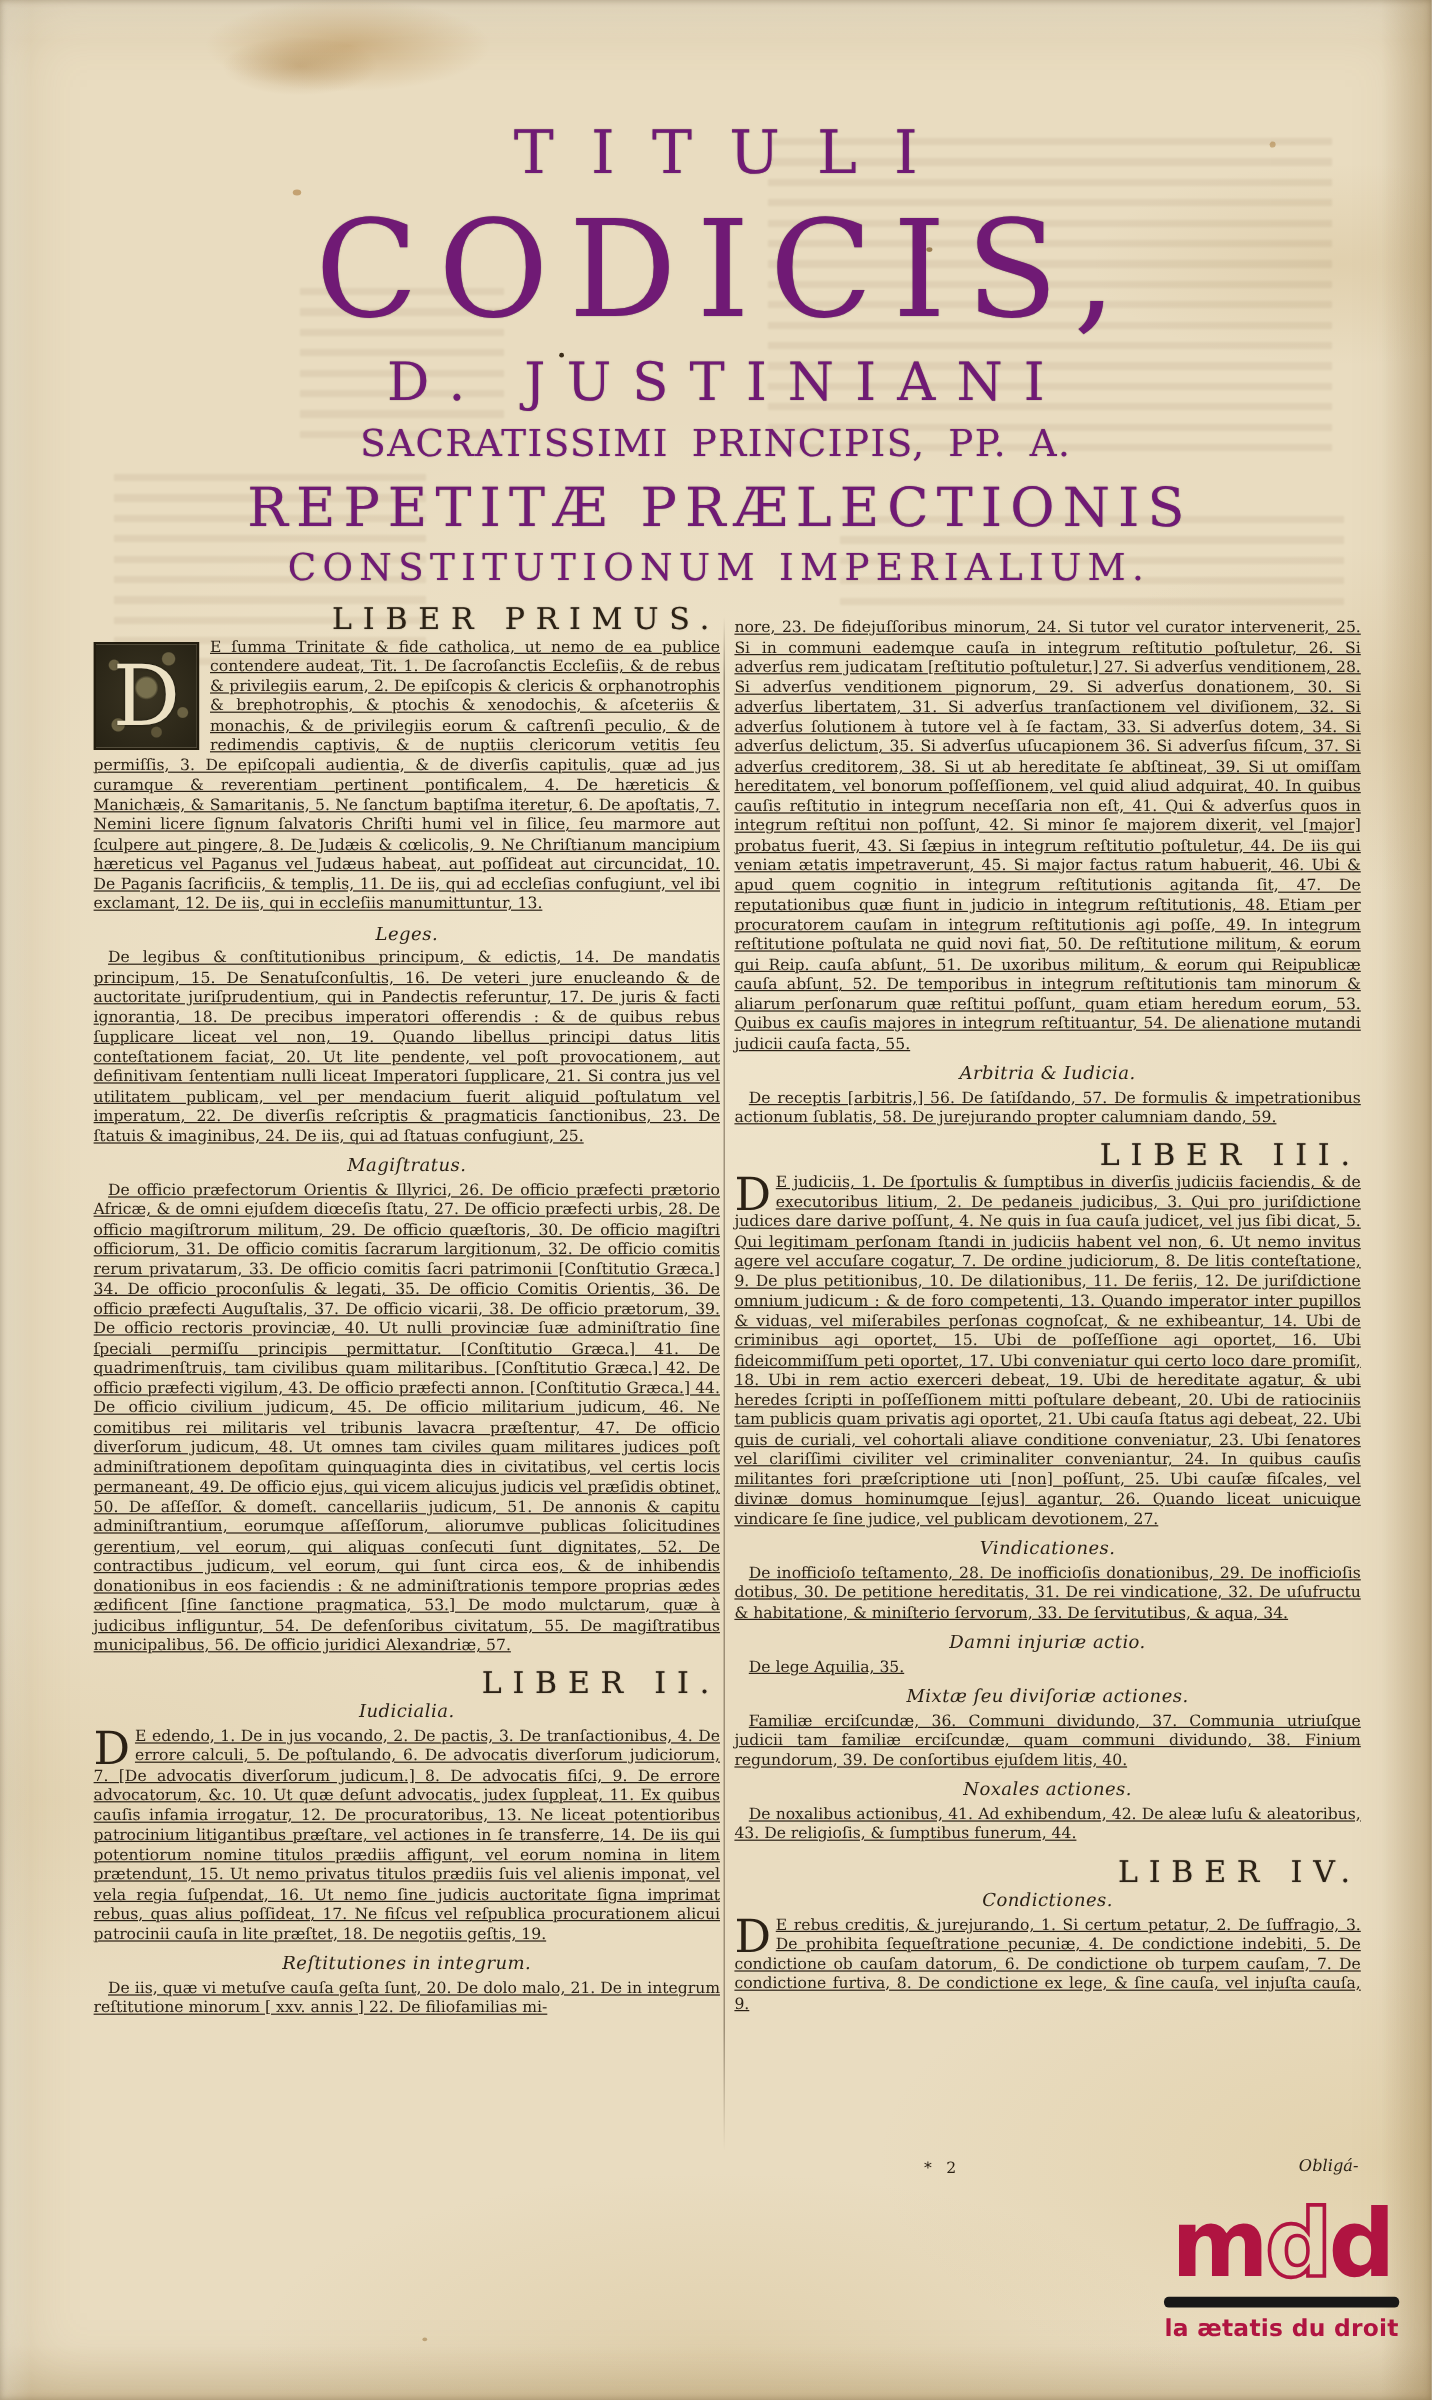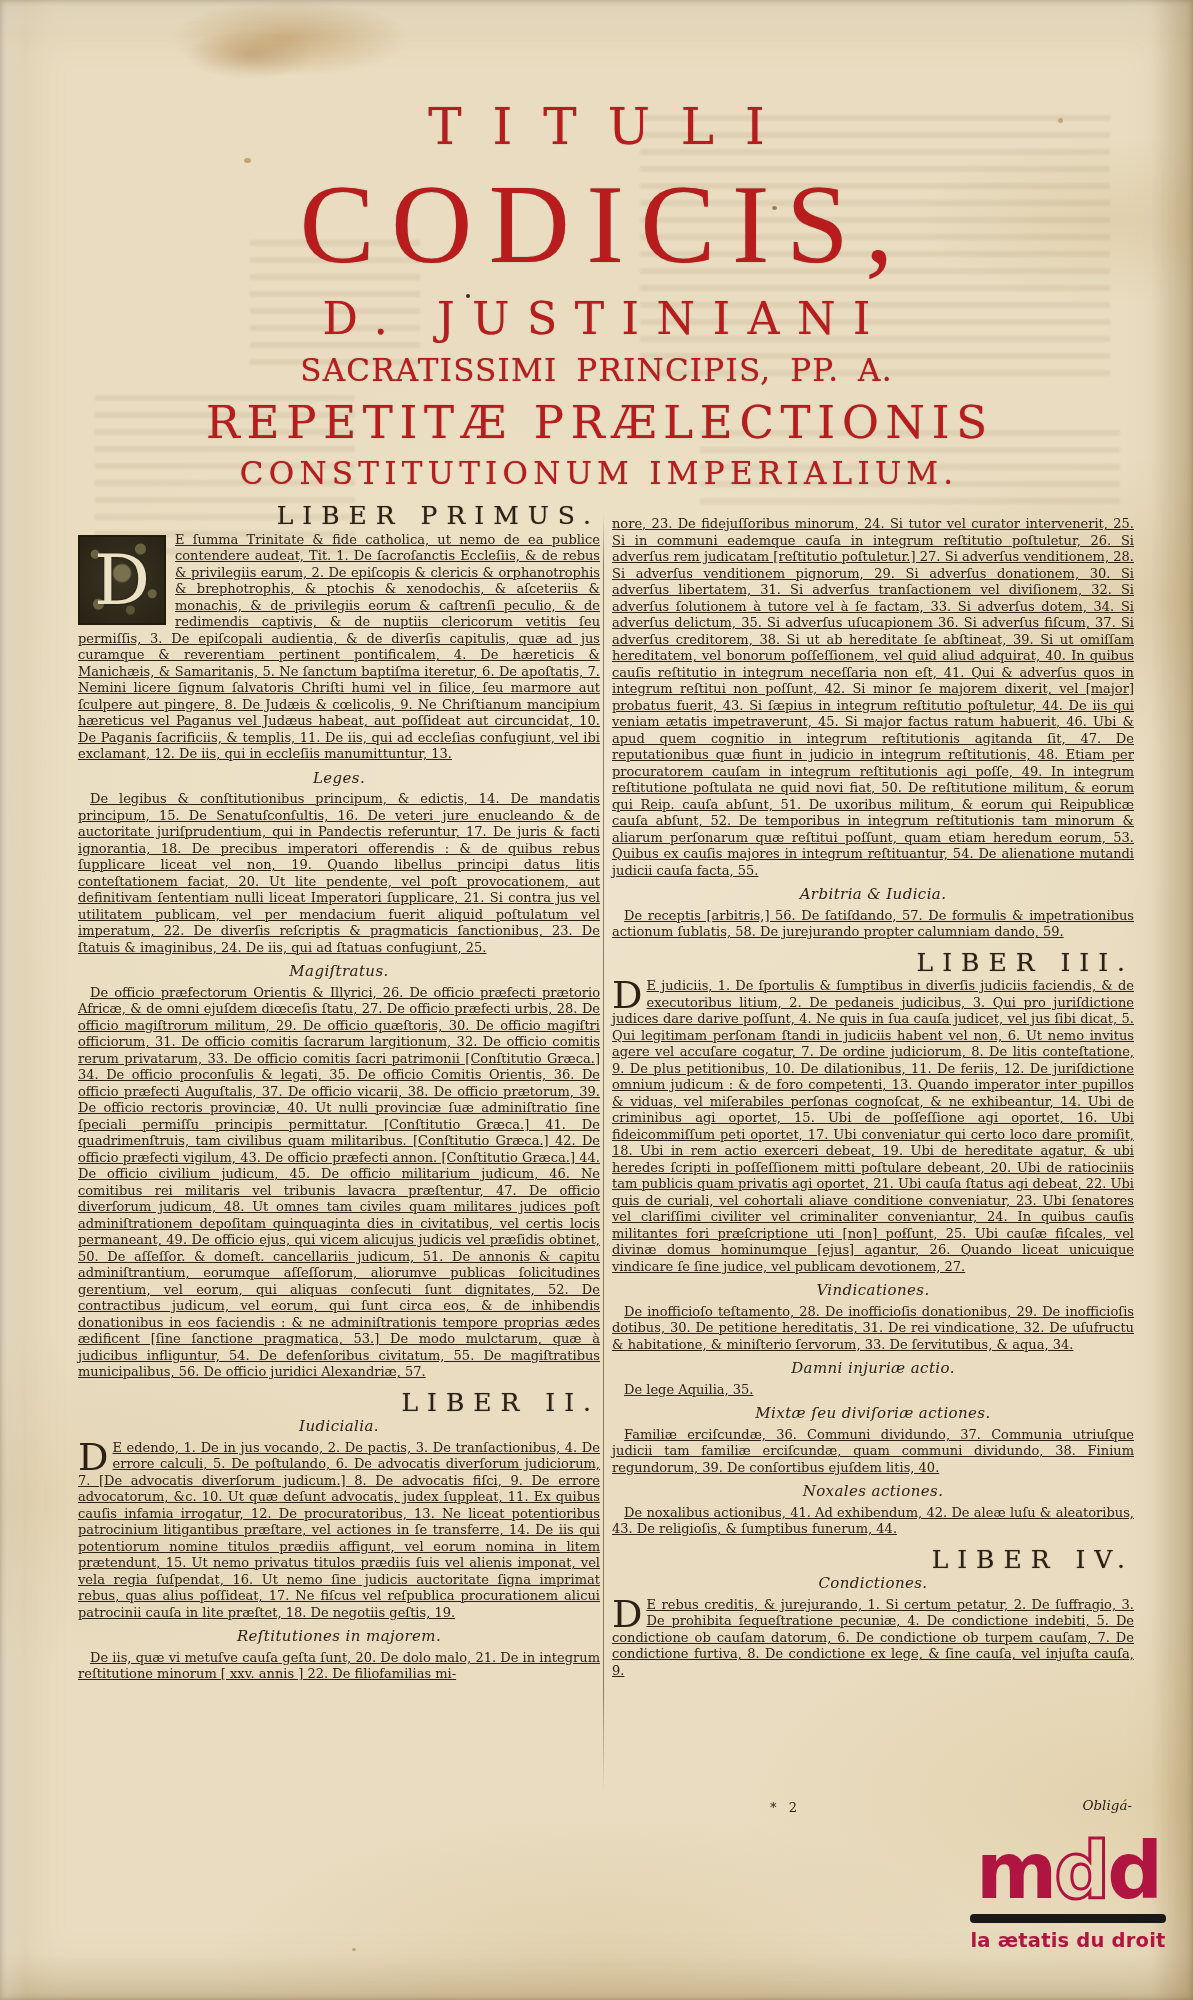--- a/index.html
+++ b/index.html
@@ -18,24 +18,24 @@
       linear-gradient(90deg, rgba(255,252,240,.55) 0px, rgba(233,222,194,0) 26px),
       linear-gradient(-90deg, rgba(150,118,66,.30) 0px, rgba(233,222,194,0) 42px),
       linear-gradient(180deg, rgba(255,252,242,.4) 0px, transparent 34px),
       linear-gradient(0deg, rgba(185,158,104,.26) 0px, transparent 46px),
       #e9dcc0;
     box-shadow: inset 0 0 60px rgba(120,95,50,.35), inset 0 0 6px rgba(90,70,40,.4);}
   .bleed{position:absolute;opacity:.09;filter:blur(1px);
     background:repeating-linear-gradient(to bottom, rgba(110,80,45,.9) 0 6px, transparent 6px 17px);}
   .dot{position:absolute;border-radius:50%;}
   
-  .t{position:absolute;left:0;right:0;text-align:center;color:#b91c1c;
+  .t{position:absolute;left:0;right:0;text-align:center;color:#701a75;
      text-shadow:0 0 1px rgba(36,29,18,.55);white-space:nowrap;}
   .t-tituli{top:98px;font-size:50px;letter-spacing:.62em;text-indent:.62em;}
-  .t-codicis{top:160px;font-size:112px;letter-spacing:.15em;text-indent:.15em;font-family:Liberation Serif, serif;}
+  .t-codicis{top:160px;font-size:112px;letter-spacing:.15em;text-indent:.15em;}
   .t-justiniani{top:293px;font-size:44px;letter-spacing:.40em;text-indent:.40em;}
   .t-sacra{top:352px;font-size:31px;letter-spacing:.04em;word-spacing:.25em;}
   .t-repetita{top:396px;font-size:45px;letter-spacing:.15em;text-indent:.15em;}
   .t-constit{top:455px;font-size:31px;letter-spacing:.17em;text-indent:.17em;}
   
   .col{position:absolute;width:522px;font-size:13px;line-height:16.5px;text-align:justify;}
   .col-left{left:78px;top:508px;}
   .col-right{left:612px;top:516px;}
   .divider{position:absolute;left:603px;top:514px;width:1px;height:1278px;
     background:linear-gradient(to bottom, rgba(60,45,25,.0), rgba(60,45,25,.55) 4%, rgba(60,45,25,.55) 92%, rgba(60,45,25,0));}
@@ -101,21 +101,21 @@
   <div class="col col-left">
     <div class="hdr-liber first">LIBER PRIMUS.</div>
     <p class="par"><span class="orn-cap">D</span><span>E ſumma Trinitate &amp; fide catholica, ut nemo de ea publice contendere audeat, Tit. 1. De ſacroſanctis Eccleſiis, &amp; de rebus &amp; privilegiis earum, 2. De epiſcopis &amp; clericis &amp; orphanotrophis &amp; brephotrophis, &amp; ptochis &amp; xenodochis, &amp; aſceteriis &amp; monachis, &amp; de privilegiis eorum &amp; caſtrenſi peculio, &amp; de redimendis captivis, &amp; de nuptiis clericorum vetitis ſeu permiſſis, 3. De epiſcopali audientia, &amp; de diverſis capitulis, quæ ad jus curamque &amp; reverentiam pertinent pontificalem, 4. De hæreticis &amp; Manichæis, &amp; Samaritanis, 5. Ne ſanctum baptiſma iteretur, 6. De apoſtatis, 7. Nemini licere ſignum ſalvatoris Chriſti humi vel in ſilice, ſeu marmore aut ſculpere aut pingere, 8. De Judæis &amp; cœlicolis, 9. Ne Chriſtianum mancipium hæreticus vel Paganus vel Judæus habeat, aut poſſideat aut circuncidat, 10. De Paganis ſacrificiis, &amp; templis, 11. De iis, qui ad eccleſias confugiunt, vel ibi exclamant, 12. De iis, qui in eccleſiis manumittuntur, 13.</span></p>
     <div class="hdr-it">Leges.</div>
     <p class="par ind">De legibus &amp; conſtitutionibus principum, &amp; edictis, 14. De mandatis principum, 15. De Senatuſconſultis, 16. De veteri jure enucleando &amp; de auctoritate juriſprudentium, qui in Pandectis referuntur, 17. De juris &amp; facti ignorantia, 18. De precibus imperatori offerendis : &amp; de quibus rebus ſupplicare liceat vel non, 19. Quando libellus principi datus litis conteſtationem faciat, 20. Ut lite pendente, vel poſt provocationem, aut definitivam ſententiam nulli liceat Imperatori ſupplicare, 21. Si contra jus vel utilitatem publicam, vel per mendacium fuerit aliquid poſtulatum vel imperatum, 22. De diverſis reſcriptis &amp; pragmaticis ſanctionibus, 23. De ſtatuis &amp; imaginibus, 24. De iis, qui ad ſtatuas confugiunt, 25.</p>
     <div class="hdr-it">Magiſtratus.</div>
     <p class="par ind">De officio præfectorum Orientis &amp; Illyrici, 26. De officio præfecti prætorio Africæ, &amp; de omni ejuſdem diœceſis ſtatu, 27. De officio præfecti urbis, 28. De officio magiſtrorum militum, 29. De officio quæſtoris, 30. De officio magiſtri officiorum, 31. De officio comitis ſacrarum largitionum, 32. De officio comitis rerum privatarum, 33. De officio comitis ſacri patrimonii [Conſtitutio Græca.] 34. De officio proconſulis &amp; legati, 35. De officio Comitis Orientis, 36. De officio præfecti Auguſtalis, 37. De officio vicarii, 38. De officio prætorum, 39. De officio rectoris provinciæ, 40. Ut nulli provinciæ ſuæ adminiſtratio ſine ſpeciali permiſſu principis permittatur. [Conſtitutio Græca.] 41. De quadrimenſtruis, tam civilibus quam militaribus. [Conſtitutio Græca.] 42. De officio præfecti vigilum, 43. De officio præfecti annon. [Conſtitutio Græca.] 44. De officio civilium judicum, 45. De officio militarium judicum, 46. Ne comitibus rei militaris vel tribunis lavacra præſtentur, 47. De officio diverſorum judicum, 48. Ut omnes tam civiles quam militares judices poſt adminiſtrationem depoſitam quinquaginta dies in civitatibus, vel certis locis permaneant, 49. De officio ejus, qui vicem alicujus judicis vel præſidis obtinet, 50. De aſſeſſor. &amp; domeſt. cancellariis judicum, 51. De annonis &amp; capitu adminiſtrantium, eorumque aſſeſſorum, aliorumve publicas ſolicitudines gerentium, vel eorum, qui aliquas conſecuti ſunt dignitates, 52. De contractibus judicum, vel eorum, qui ſunt circa eos, &amp; de inhibendis donationibus in eos faciendis : &amp; ne adminiſtrationis tempore proprias ædes ædificent [ſine ſanctione pragmatica, 53.] De modo mulctarum, quæ à judicibus infliguntur, 54. De defenſoribus civitatum, 55. De magiſtratibus municipalibus, 56. De officio juridici Alexandriæ, 57.</p>
     <div class="hdr-liber">LIBER II.</div>
     <div class="hdr-it">Iudicialia.</div>
     <p class="par"><span class="cap2">D</span><span>E edendo, 1. De in jus vocando, 2. De pactis, 3. De tranſactionibus, 4. De errore calculi, 5. De poſtulando, 6. De advocatis diverſorum judiciorum, 7. [De advocatis diverſorum judicum.] 8. De advocatis fiſci, 9. De errore advocatorum, &amp;c. 10. Ut quæ deſunt advocatis, judex ſuppleat, 11. Ex quibus cauſis infamia irrogatur, 12. De procuratoribus, 13. Ne liceat potentioribus patrocinium litigantibus præſtare, vel actiones in ſe transferre, 14. De iis qui potentiorum nomine titulos prædiis affigunt, vel eorum nomina in litem prætendunt, 15. Ut nemo privatus titulos prædiis ſuis vel alienis imponat, vel vela regia ſuſpendat, 16. Ut nemo ſine judicis auctoritate ſigna imprimat rebus, quas alius poſſideat, 17. Ne fiſcus vel reſpublica procurationem alicui patrocinii cauſa in lite præſtet, 18. De negotiis geſtis, 19.</span></p>
-    <div class="hdr-it">Reſtitutiones in majorem.</div>
+    <div class="hdr-it">Reſtitutiones in integrum.</div>
     <p class="par ind">De iis, quæ vi metuſve cauſa geſta ſunt, 20. De dolo malo, 21. De in integrum reſtitutione minorum [ xxv. annis ] 22. De filiofamilias mi-</p>
   </div>
 
   <div class="col col-right">
     <p class="par">nore, 23. De fidejuſſoribus minorum, 24. Si tutor vel curator intervenerit, 25. Si in communi eademque cauſa in integrum reſtitutio poſtuletur, 26. Si adverſus rem judicatam [reſtitutio poſtuletur.] 27. Si adverſus venditionem, 28. Si adverſus venditionem pignorum, 29. Si adverſus donationem, 30. Si adverſus libertatem, 31. Si adverſus tranſactionem vel diviſionem, 32. Si adverſus ſolutionem à tutore vel à ſe factam, 33. Si adverſus dotem, 34. Si adverſus delictum, 35. Si adverſus uſucapionem 36. Si adverſus fiſcum, 37. Si adverſus creditorem, 38. Si ut ab hereditate ſe abſtineat, 39. Si ut omiſſam hereditatem, vel bonorum poſſeſſionem, vel quid aliud adquirat, 40. In quibus cauſis reſtitutio in integrum neceſſaria non eſt, 41. Qui &amp; adverſus quos in integrum reſtitui non poſſunt, 42. Si minor ſe majorem dixerit, vel [major] probatus fuerit, 43. Si ſæpius in integrum reſtitutio poſtuletur, 44. De iis qui veniam ætatis impetraverunt, 45. Si major factus ratum habuerit, 46. Ubi &amp; apud quem cognitio in integrum reſtitutionis agitanda ſit, 47. De reputationibus quæ fiunt in judicio in integrum reſtitutionis, 48. Etiam per procuratorem cauſam in integrum reſtitutionis agi poſſe, 49. In integrum reſtitutione poſtulata ne quid novi fiat, 50. De reſtitutione militum, &amp; eorum qui Reip. cauſa abſunt, 51. De uxoribus militum, &amp; eorum qui Reipublicæ cauſa abſunt, 52. De temporibus in integrum reſtitutionis tam minorum &amp; aliarum perſonarum quæ reſtitui poſſunt, quam etiam heredum eorum, 53. Quibus ex cauſis majores in integrum reſtituantur, 54. De alienatione mutandi judicii cauſa facta, 55.</p>
     <div class="hdr-it">Arbitria &amp; Iudicia.</div>
     <p class="par ind">De receptis [arbitris,] 56. De ſatiſdando, 57. De formulis &amp; impetrationibus actionum ſublatis, 58. De jurejurando propter calumniam dando, 59.</p>
     <div class="hdr-liber">LIBER III.</div>
     <p class="par"><span class="cap2">D</span><span>E judiciis, 1. De ſportulis &amp; ſumptibus in diverſis judiciis faciendis, &amp; de executoribus litium, 2. De pedaneis judicibus, 3. Qui pro juriſdictione judices dare darive poſſunt, 4. Ne quis in ſua cauſa judicet, vel jus ſibi dicat, 5. Qui legitimam perſonam ſtandi in judiciis habent vel non, 6. Ut nemo invitus agere vel accuſare cogatur, 7. De ordine judiciorum, 8. De litis conteſtatione, 9. De plus petitionibus, 10. De dilationibus, 11. De feriis, 12. De juriſdictione omnium judicum : &amp; de foro competenti, 13. Quando imperator inter pupillos &amp; viduas, vel miſerabiles perſonas cognoſcat, &amp; ne exhibeantur, 14. Ubi de criminibus agi oportet, 15. Ubi de poſſeſſione agi oportet, 16. Ubi fideicommiſſum peti oportet, 17. Ubi conveniatur qui certo loco dare promiſit, 18. Ubi in rem actio exerceri debeat, 19. Ubi de hereditate agatur, &amp; ubi heredes ſcripti in poſſeſſionem mitti poſtulare debeant, 20. Ubi de ratiociniis tam publicis quam privatis agi oportet, 21. Ubi cauſa ſtatus agi debeat, 22. Ubi quis de curiali, vel cohortali aliave conditione conveniatur, 23. Ubi ſenatores vel clariſſimi civiliter vel criminaliter conveniantur, 24. In quibus cauſis militantes fori præſcriptione uti [non] poſſunt, 25. Ubi cauſæ fiſcales, vel divinæ domus hominumque [ejus] agantur, 26. Quando liceat unicuique vindicare ſe ſine judice, vel publicam devotionem, 27.</span></p>
     <div class="hdr-it">Vindicationes.</div>

